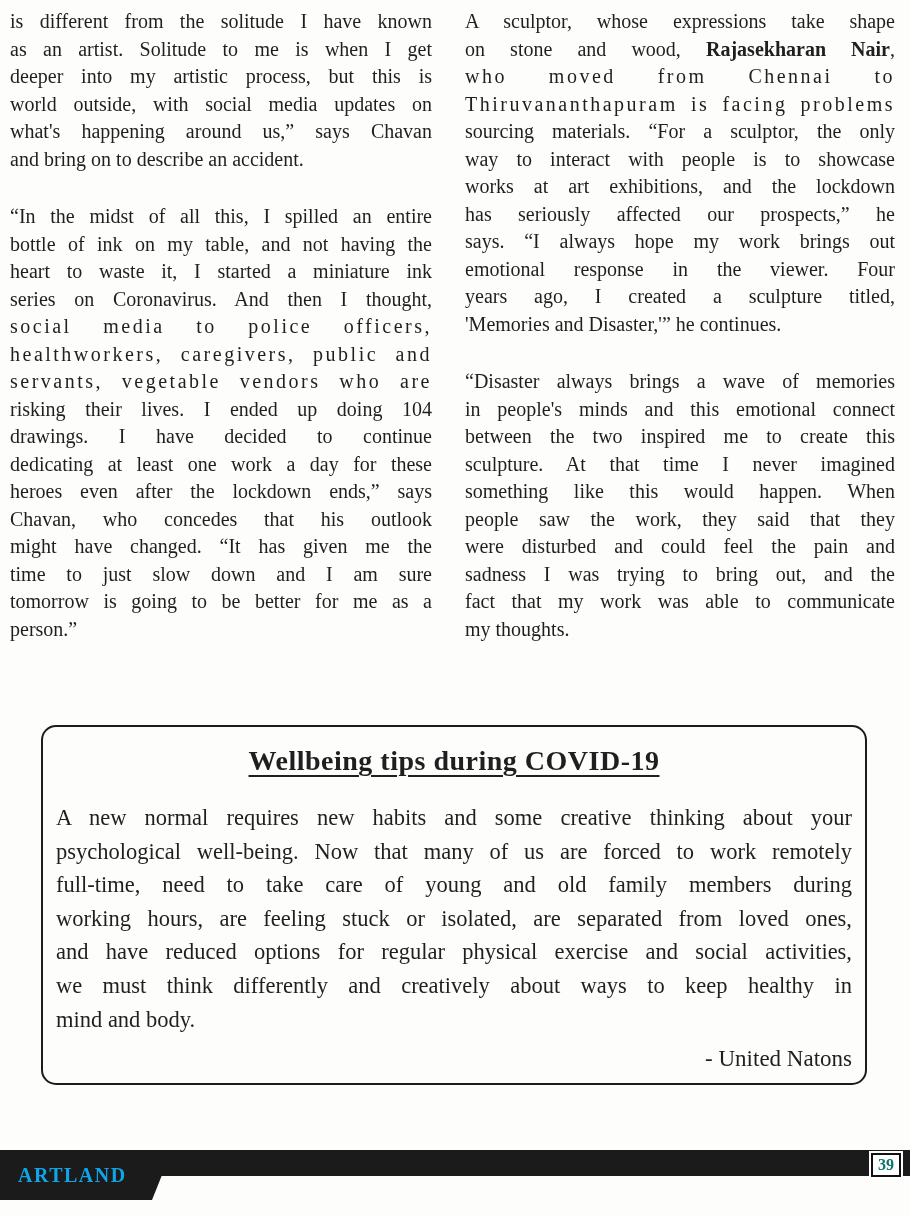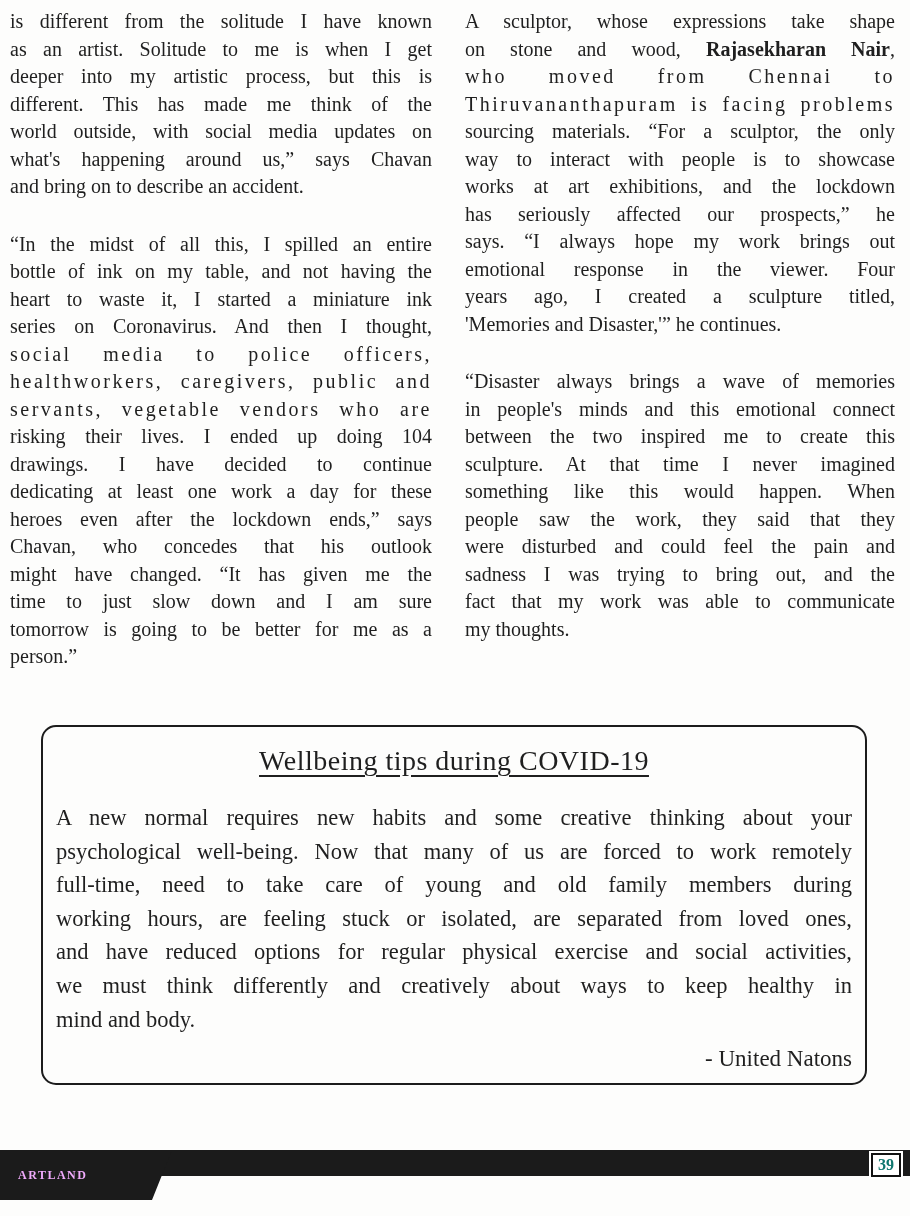--- a/index.html
+++ b/index.html
@@ -32,21 +32,21 @@
   .wellbeing-box{
     position:absolute;left:41px;top:725px;
     width:826px;height:360px;
     box-sizing:border-box;
     border:2.5px solid #1c1c1c;border-radius:15px;
     background:#fdfdfc;
     padding:18px 13px 0 13px;
   }
   .box-title{
     text-align:center;
-    font-size:28px;font-weight:normal;
+    font-size:28px;font-weight:bold;
     text-decoration:underline;
     text-decoration-thickness:2px;
     text-underline-offset:5px;
     margin-bottom:24px;
     letter-spacing:0.5px;
   }
   .box-body{font-size:22.5px;}
   .bline{
     height:33.6px;line-height:33.6px;
     text-align:justify;text-align-last:justify;
@@ -64,21 +64,21 @@
     position:absolute;left:0;top:1150px;
     width:910px;height:26px;background:#1b1b1b;
   }
   .footer-brand-block{
     position:absolute;left:0;top:1150px;
     width:172px;height:50px;background:#1b1b1b;
     clip-path:polygon(0 0,100% 0,calc(100% - 20px) 100%,0 100%);
     display:flex;align-items:center;
   }
   .brand{
-    color:#f0abfc;font-weight:bold;font-size:12px;
+    color:#0ea5e9;font-weight:bold;font-size:20px;
     letter-spacing:1.5px;margin-left:18px;
     font-family:"Liberation Serif","DejaVu Serif",serif;
   }
   .page-number-box{
     position:absolute;left:871px;top:1153px;
     width:30px;height:24px;box-sizing:border-box;
     background:#fff;border:2px solid #111;
     box-shadow:0 0 0 2px #fff;
     text-align:center;line-height:20px;
     font-size:16px;font-weight:bold;color:#0f766e;
@@ -87,21 +87,20 @@
 </head>
 <body>
 
 <div class="page">
 
   <div class="col col-left" id="col-left">
       <div class="para">
         <div class="jline">is different from the solitude I have known</div>
         <div class="jline">as an artist. Solitude to me is when I get</div>
         <div class="jline">deeper into my artistic process, but this is</div>
-        <div class="jline">different. This has made me think of the</div>
         <div class="jline">world outside, with social media updates on</div>
         <div class="jline">what's happening around us,” says Chavan</div>
         <div class="jline last">and bring on to describe an accident.</div>
       </div>
       <div class="para">
         <div class="jline">“In the midst of all this, I spilled an entire</div>
         <div class="jline">bottle of ink on my table, and not having the</div>
         <div class="jline">heart to waste it, I started a miniature ink</div>
         <div class="jline">series on Coronavirus. And then I thought,</div>
         <div class="jline spread">social media to police officers,</div>

